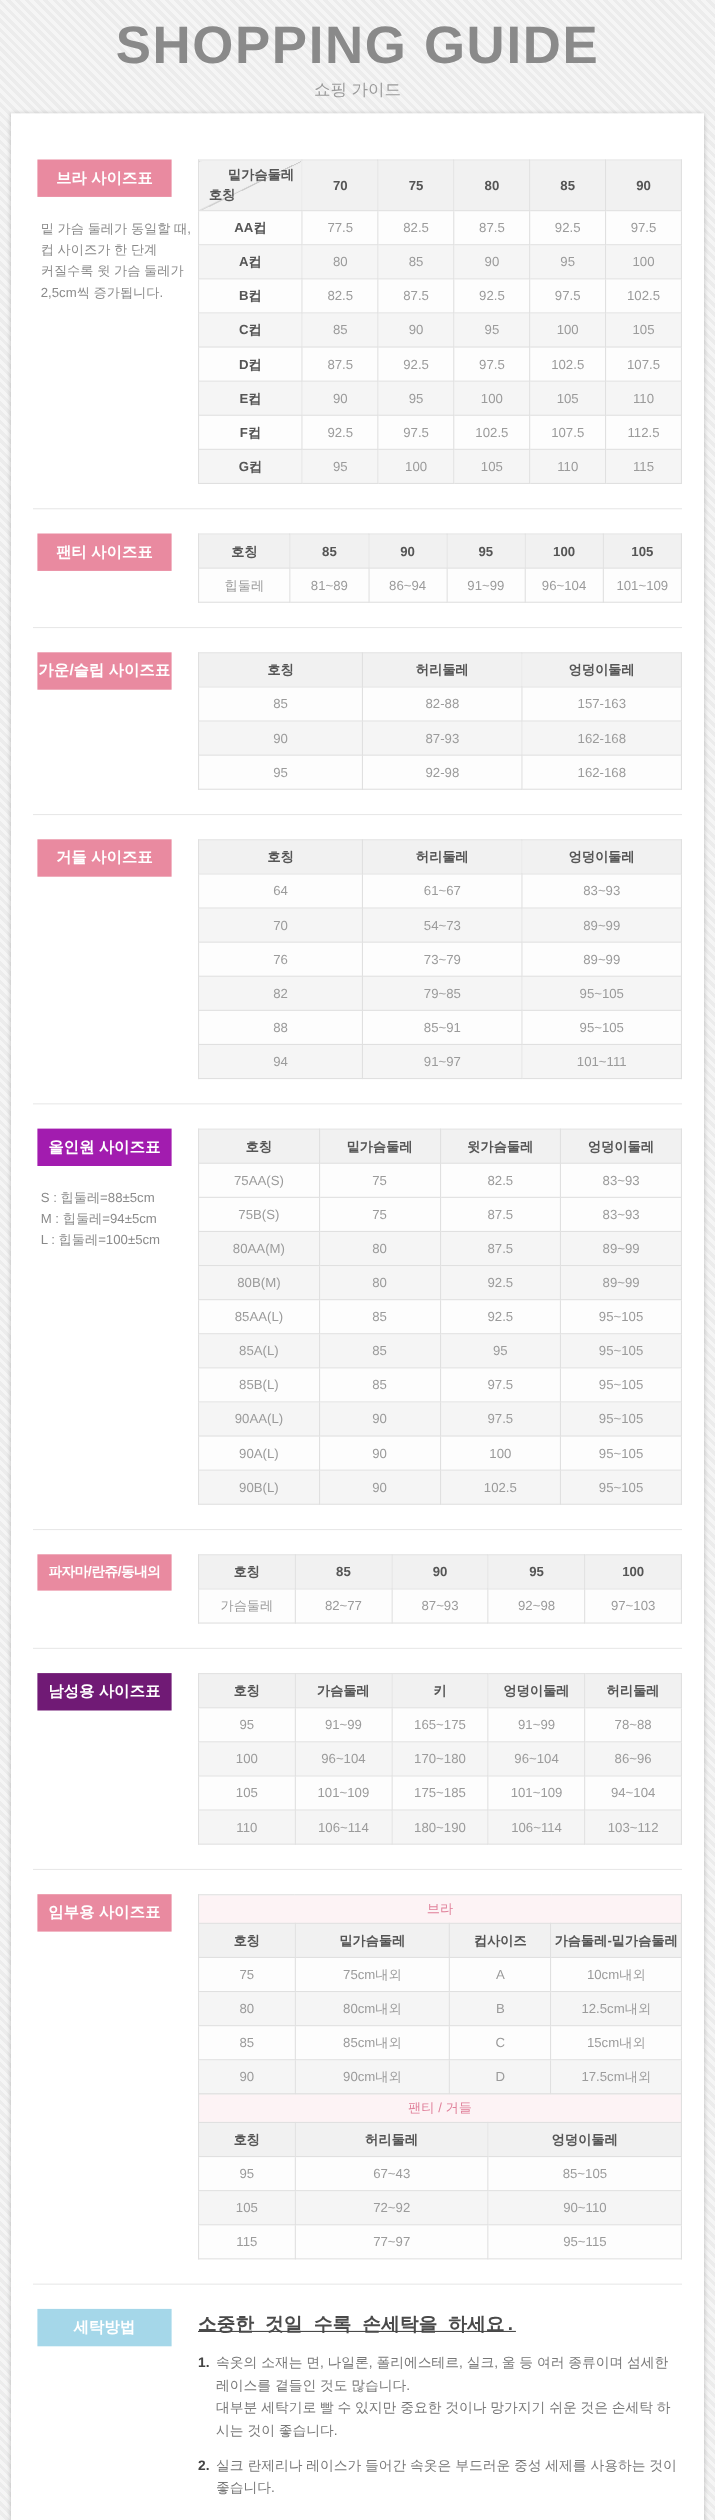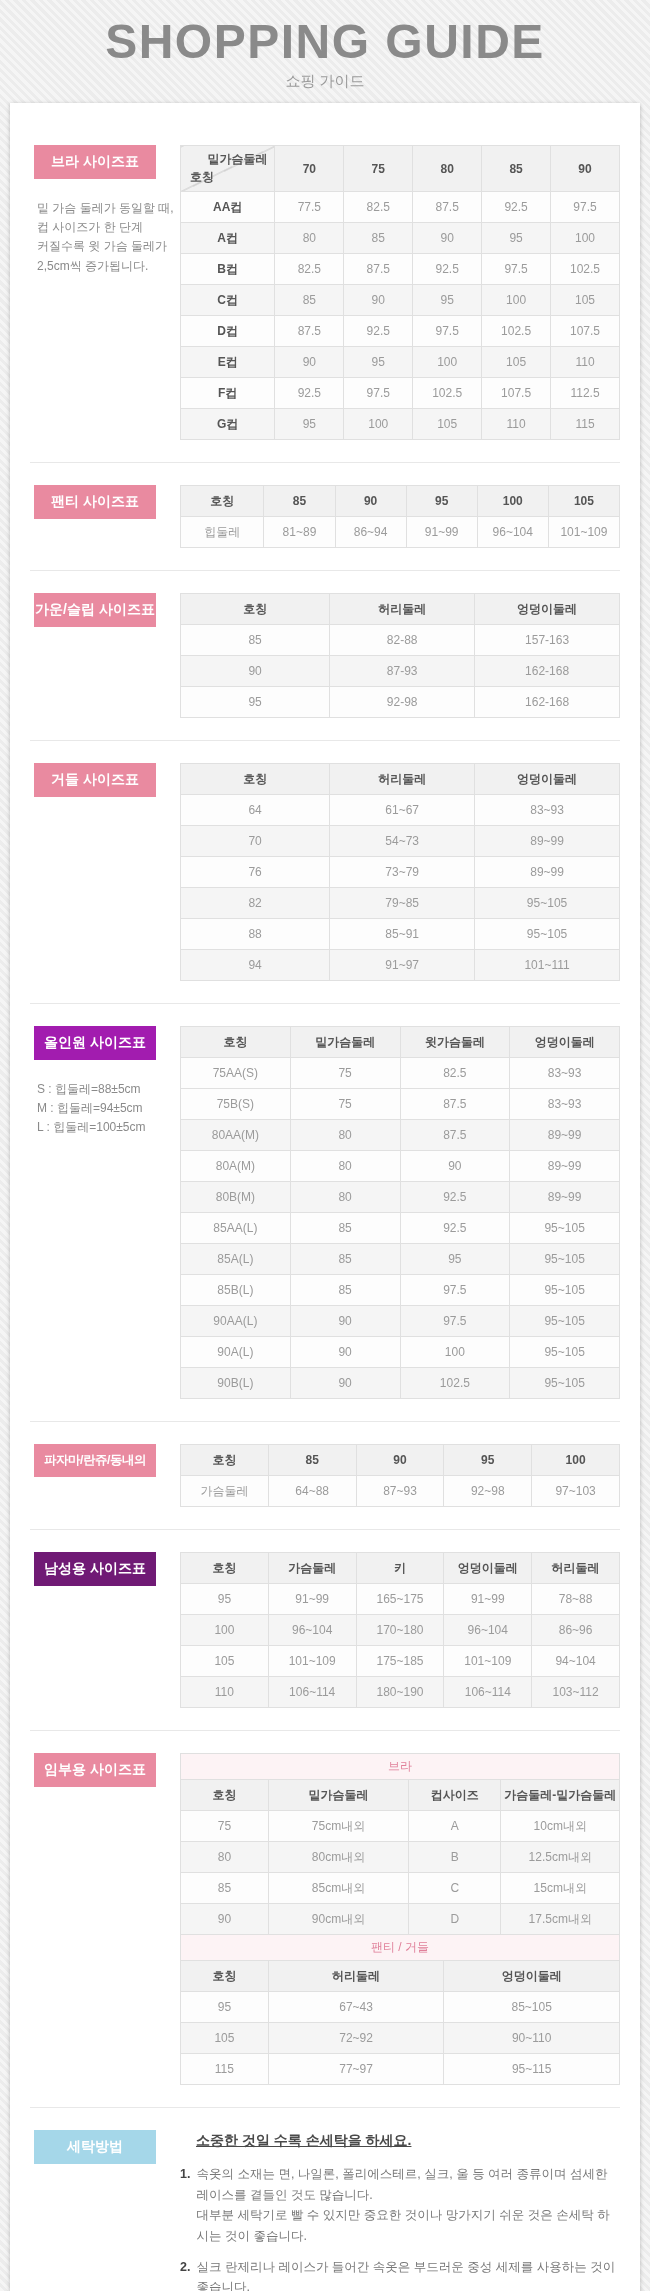--- a/index.html
+++ b/index.html
@@ -41,22 +41,22 @@
   .size-table th.corner{
     position:relative;height:45px;
     background-image:linear-gradient(to bottom right,
       transparent calc(50% - 0.5px),#c9c9c9 calc(50% - 0.5px),
       #c9c9c9 calc(50% + 0.5px),transparent calc(50% + 0.5px));
   }
   .corner-top{position:absolute;top:5px;right:7px;font-size:12px;}
   .corner-bot{position:absolute;bottom:5px;left:9px;font-size:12px;}
   .section-divider{height:1px;background:#e8e8e8;margin:22px 0;}
   .wash-title{
-    font-size:14px;font-weight:bold;color:#4a4a4a;
-    text-decoration:underline;margin:2px 16px 14px;
+    font-size:17px;font-weight:bold;color:#4a4a4a;
+    text-decoration:underline;margin:2px 0 14px;font-family:Liberation Mono, monospace;
   }
   .wash-item{display:flex;margin-bottom:10px;}
   .wash-num{font-weight:bold;color:#444;font-size:12.5px;margin-right:6px;line-height:1.65;}
   .wash-text{color:#777;font-size:12.5px;line-height:1.65;}
 </style>
 </head>
 <body>
 
 <div class="page-header">
   <div class="page-title">SHOPPING GUIDE</div>
@@ -326,26 +326,20 @@
                 <td>75</td>
                 <td>87.5</td>
                 <td>83~93</td>
               </tr>
               <tr class="alt">
                 <td>80AA(M)</td>
                 <td>80</td>
                 <td>87.5</td>
                 <td>89~99</td>
               </tr>
-              <tr>
-                <td>80A(M)</td>
-                <td>80</td>
-                <td>90</td>
-                <td>89~99</td>
-              </tr>
               <tr class="alt">
                 <td>80B(M)</td>
                 <td>80</td>
                 <td>92.5</td>
                 <td>89~99</td>
               </tr>
               <tr>
                 <td>85AA(L)</td>
                 <td>85</td>
                 <td>92.5</td>
@@ -402,21 +396,21 @@
             <tbody>
               <tr>
                 <th>호칭</th>
                 <th>85</th>
                 <th>90</th>
                 <th>95</th>
                 <th>100</th>
               </tr>
               <tr>
                 <td>가슴둘레</td>
-                <td>64~88</td>
+                <td>82~77</td>
                 <td>87~93</td>
                 <td>92~98</td>
                 <td>97~103</td>
               </tr>
             </tbody>
           </table>
         </div>
       </div>
       <div class="section-divider"></div>
       <div class="section">

